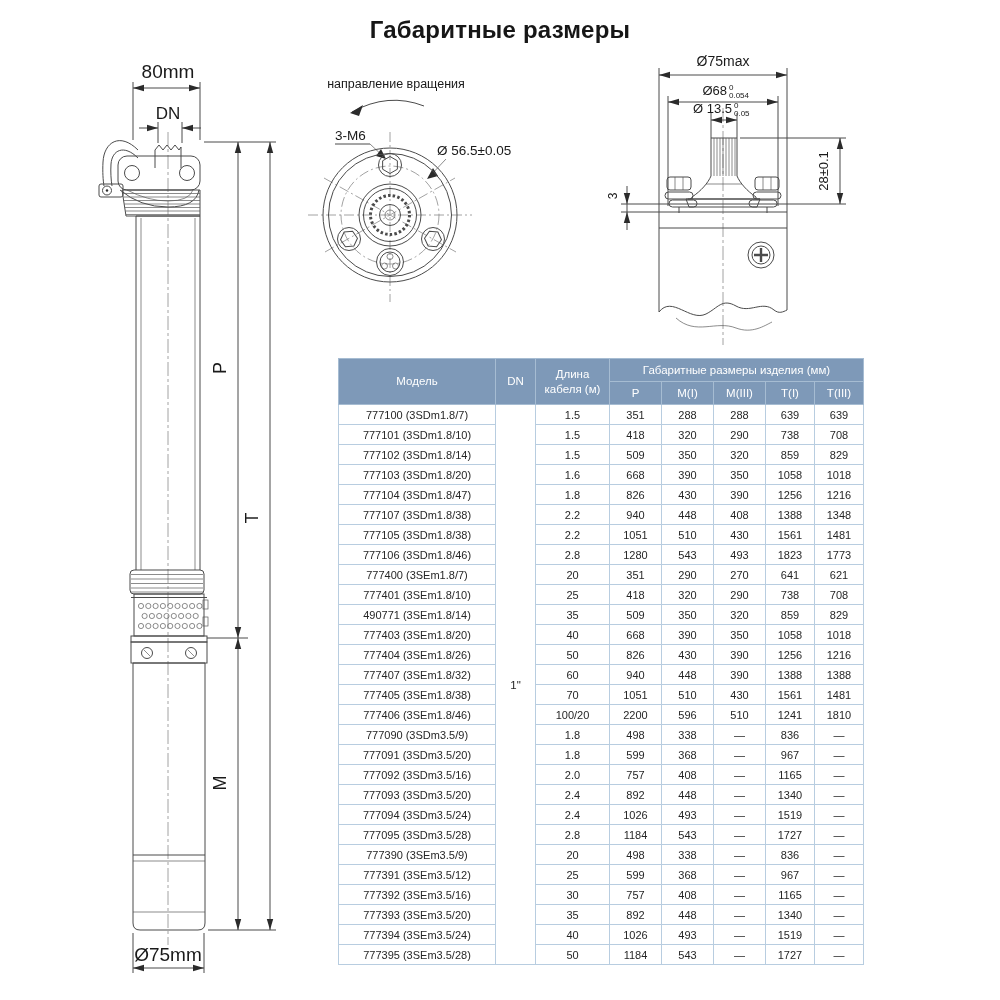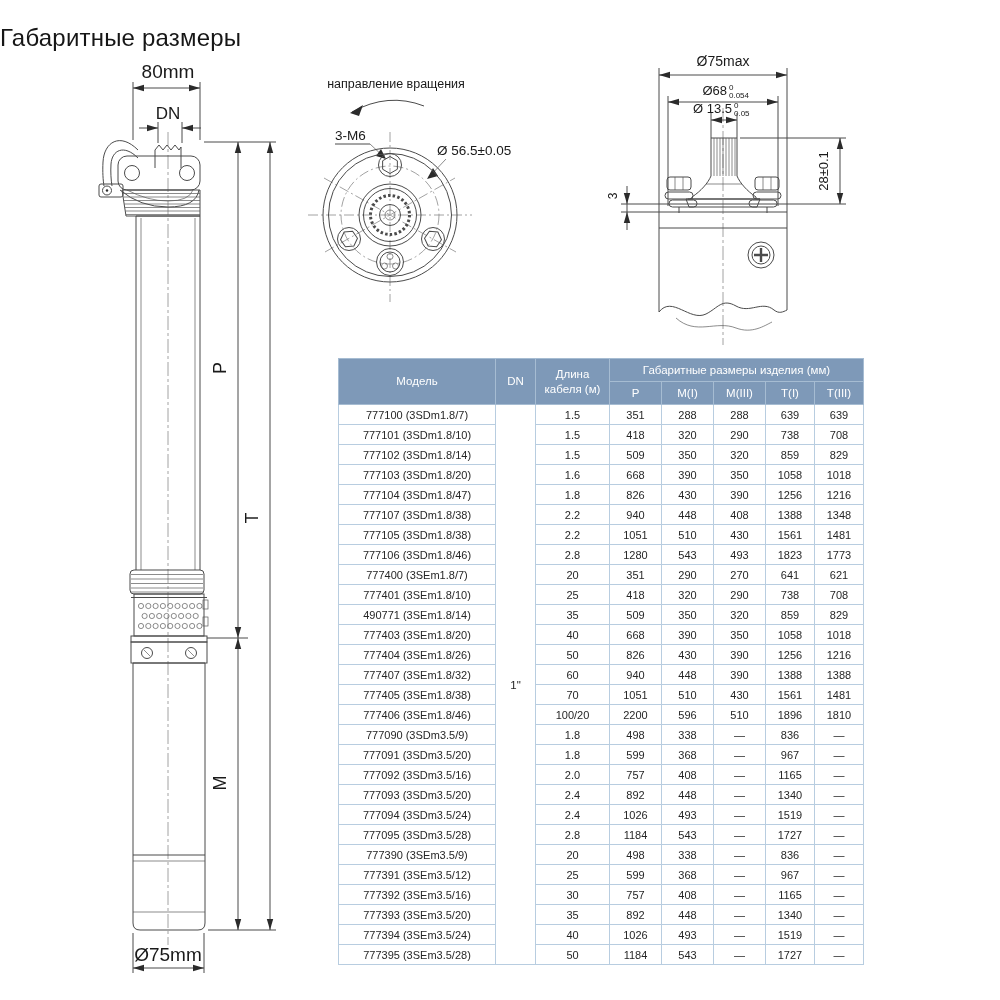--- a/index.html
+++ b/index.html
@@ -1,19 +1,19 @@
 <!DOCTYPE html>
 <html><head>
 <meta charset="utf-8">
 <style>
   html,body{margin:0;padding:0;background:#fff;}
   .page{position:relative;width:1000px;height:1000px;background:#fff;overflow:hidden;
         font-family:"Liberation Sans",sans-serif;}
-  .title{position:absolute;top:16px;left:0;width:100%;
-         font-size:24px;font-weight:400;color:#161616;letter-spacing:.2px;margin-top:8px;}
+  .title{position:absolute;top:16px;left:0;width:100%;text-align:center;
+         font-size:24px;font-weight:700;color:#161616;letter-spacing:.2px;}
   svg.drawing{position:absolute;left:0;top:0;}
   .ln{stroke:#4b4b4b;stroke-width:1;fill:none;}
   .lnthin{stroke:#5a5a5a;stroke-width:.7;fill:none;}
   .cl{stroke:#8a8a8a;stroke-width:.8;fill:none;stroke-dasharray:14 3 3 3;}
   .cl2{stroke:#8a8a8a;stroke-width:.8;fill:none;stroke-dasharray:10 3 2 3;}
   .ar{fill:#2b2b2b;stroke:none;}
   .dim-text{fill:#1a1a1a;}
   .spline{stroke:#4b4b4b;stroke-width:3;fill:none;stroke-dasharray:2.5 2.2;}
   
   .spec-table{position:absolute;left:338px;top:358px;border-collapse:collapse;
@@ -473,21 +473,21 @@
           <td>430</td>
           <td>1561</td>
           <td>1481</td>
         </tr>
         <tr>
           <td>777406 (3SEm1.8/46)</td>
           <td>100/20</td>
           <td>2200</td>
           <td>596</td>
           <td>510</td>
-          <td>1896</td>
+          <td>1241</td>
           <td>1810</td>
         </tr>
         <tr>
           <td>777090 (3SDm3.5/9)</td>
           <td>1.8</td>
           <td>498</td>
           <td>338</td>
           <td>—</td>
           <td>836</td>
           <td>—</td>

